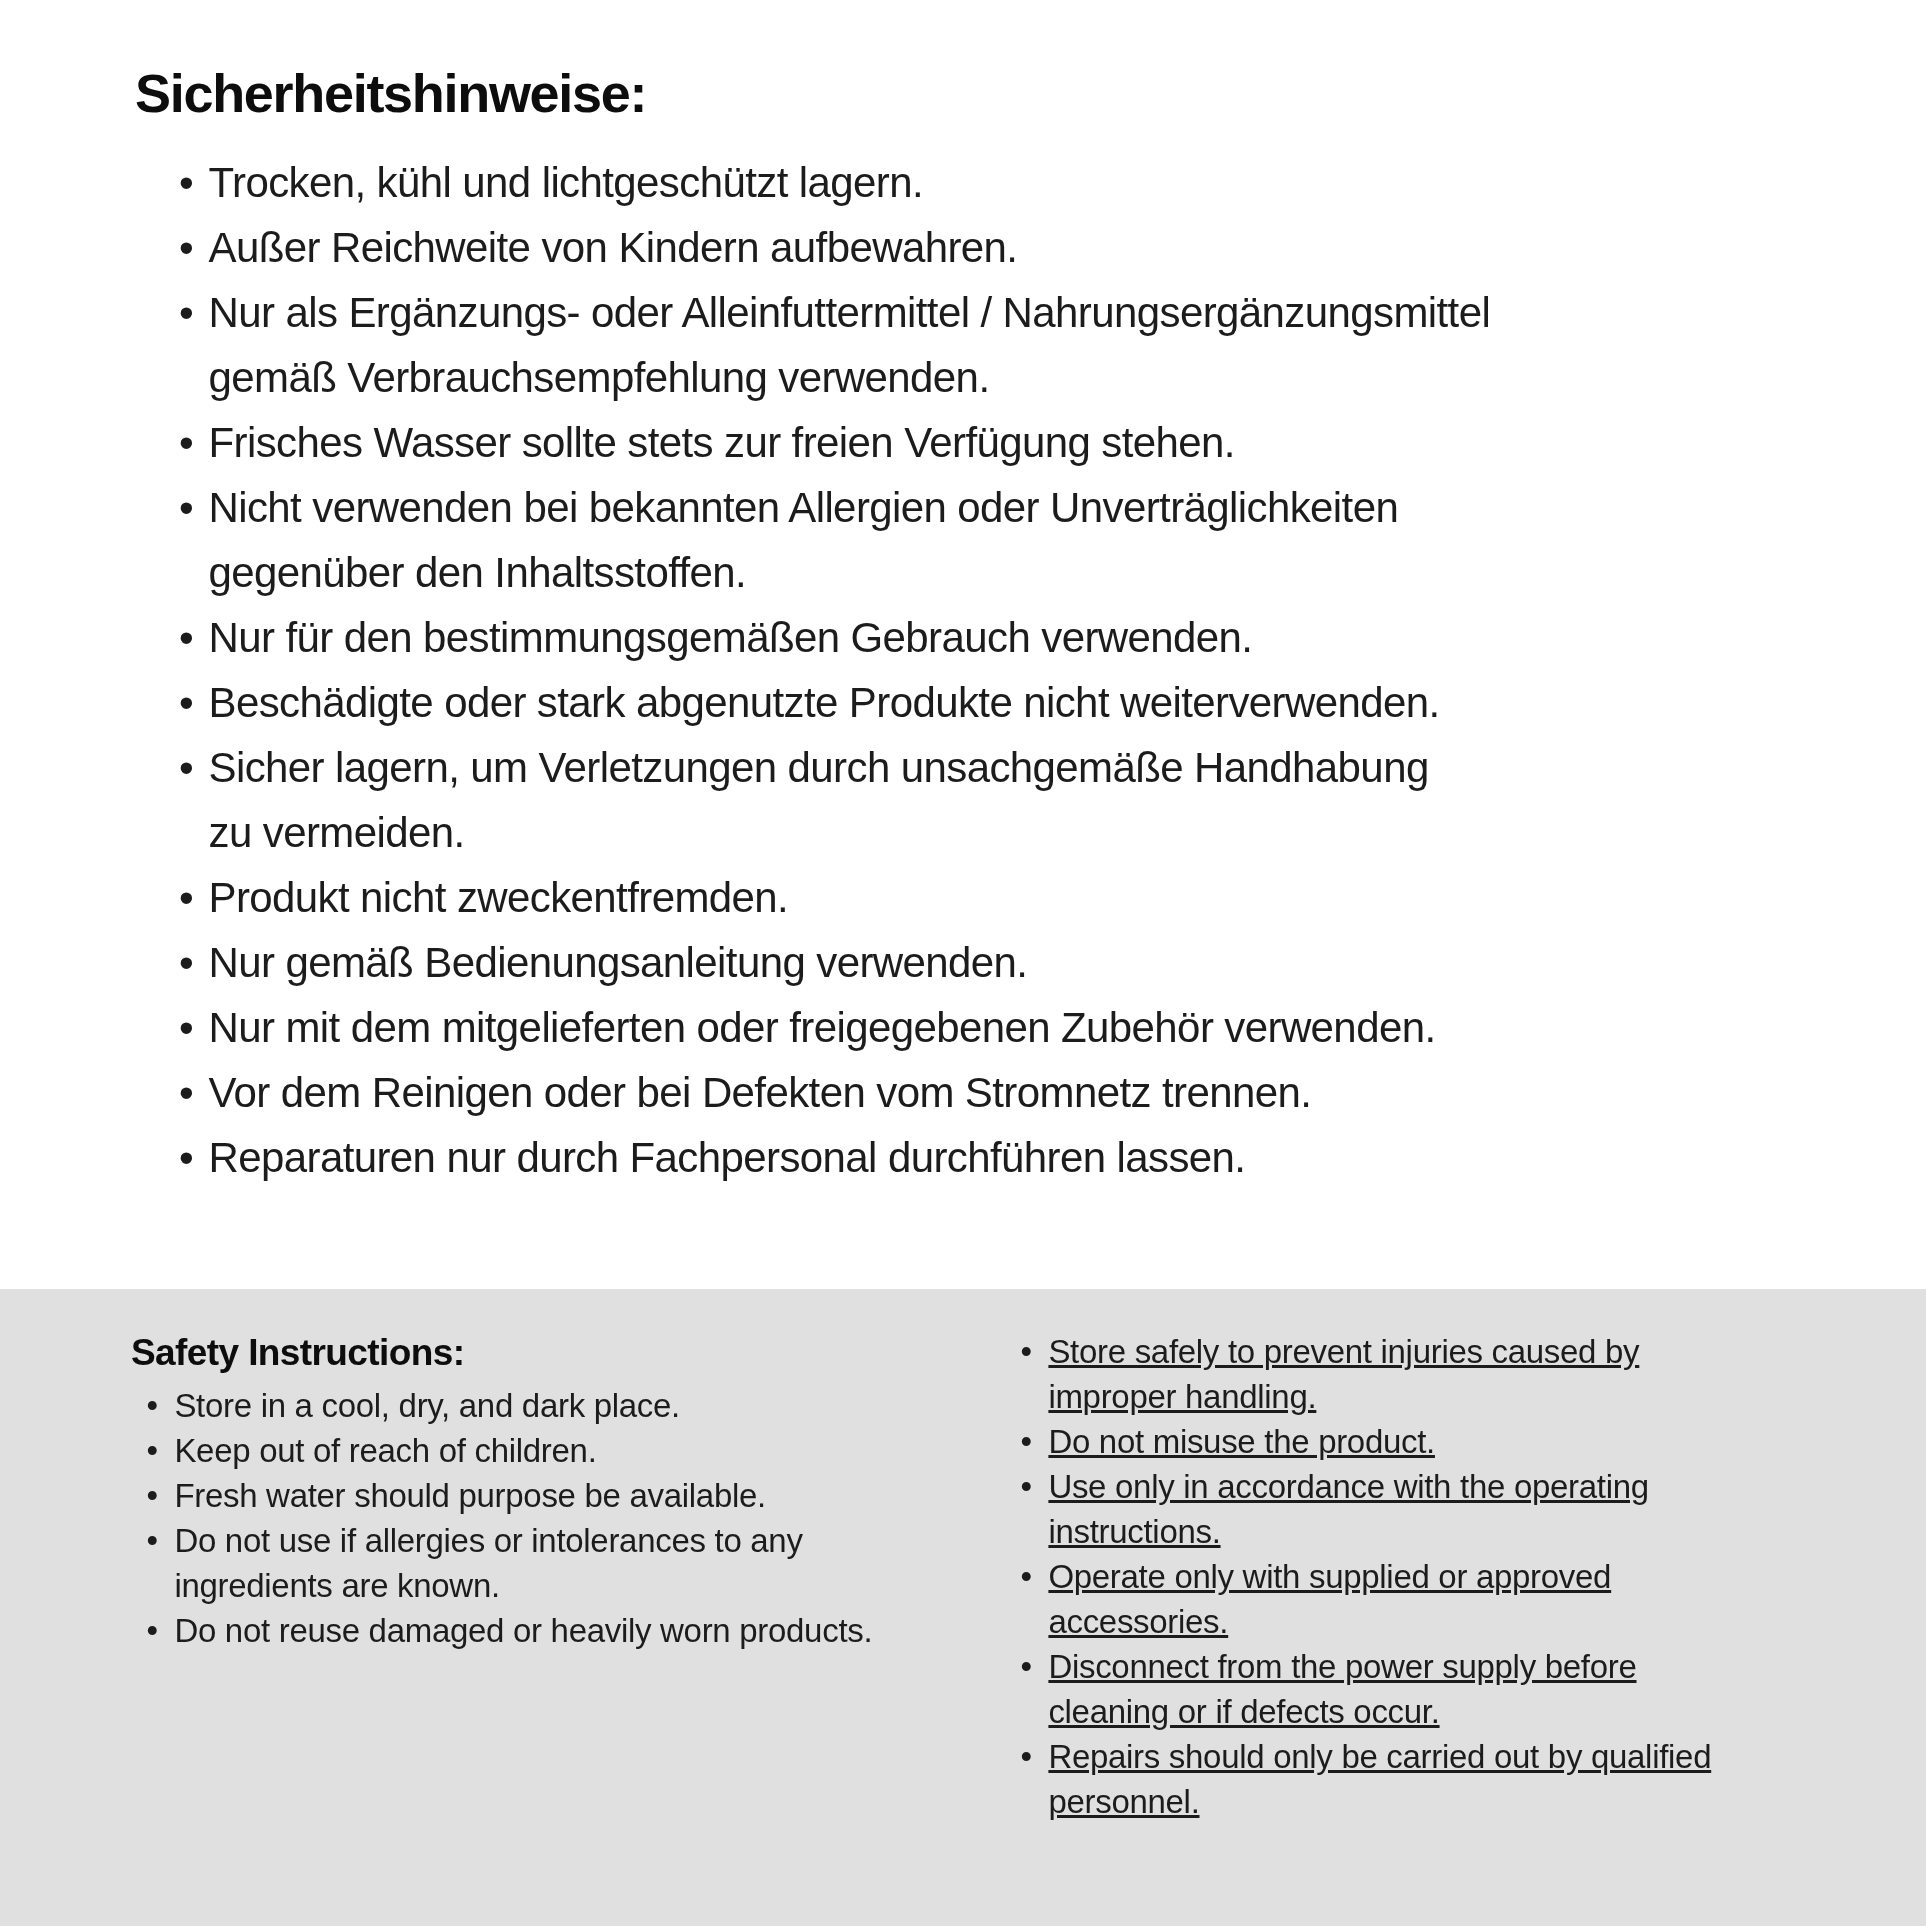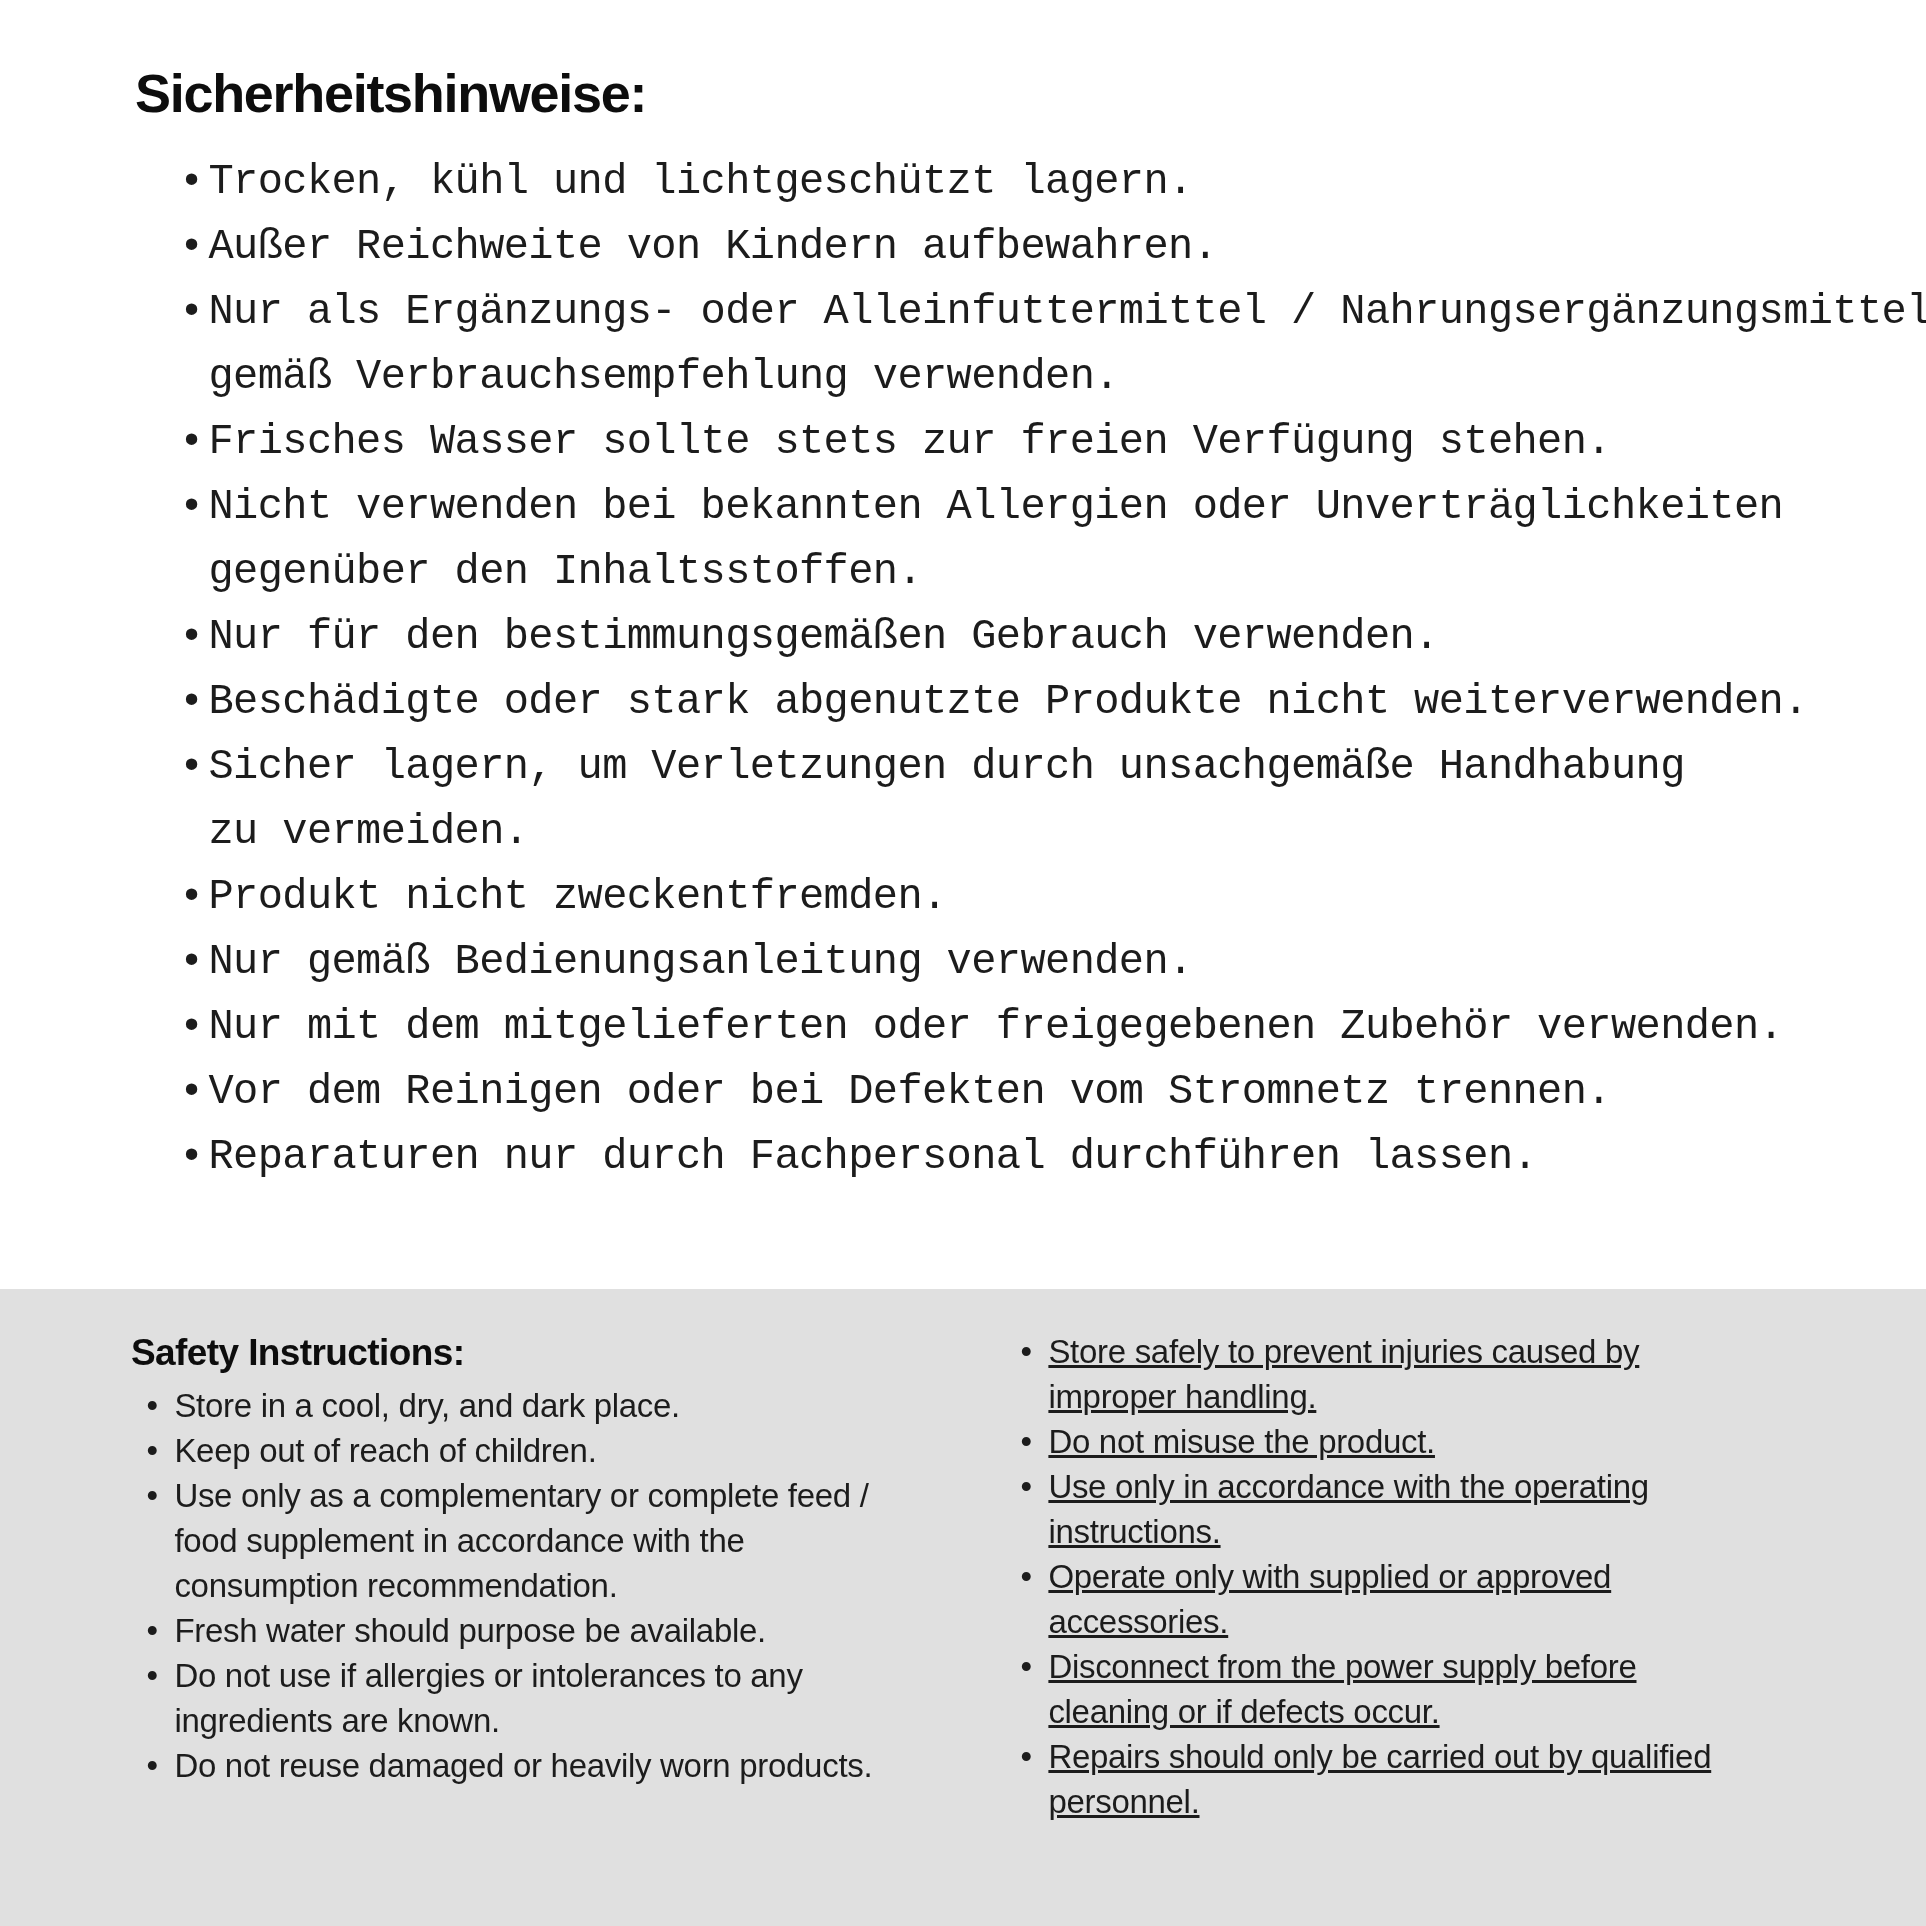--- a/index.html
+++ b/index.html
@@ -32,21 +32,20 @@
     letter-spacing: -1.3px;
     color: var(--heading, #0d0d0d);
   }
   ul {
     list-style: none;
     margin: 0;
     padding: 0;
   }
   .de-list {
     padding-left: 44px;
-    font-family: Liberation Mono, monospace;
   }
   .de-list li {
     position: relative;
     padding-left: 29.5px;
     font-size: 42px;
     line-height: 65px;
     letter-spacing: -0.6px;
     white-space: pre;
   }
   li[data-bullet]::before {
@@ -130,23 +129,20 @@
         <li data-bullet="•">Reparaturen nur durch Fachpersonal durchführen lassen.</li>
       </ul>
   </section>
 
   <section class="en">
     <div class="col col-left">
       <h2 class="en-heading">Safety Instructions:</h2>
       <ul class="en-list">
           <li data-bullet="•">Store in a cool, dry, and dark place.</li>
           <li data-bullet="•">Keep out of reach of children.</li>
-          <li data-bullet="•">Use only as a complementary or complete feed /
-food supplement in accordance with the
-consumption recommendation.</li>
           <li data-bullet="•">Fresh water should purpose be available.</li>
           <li data-bullet="•">Do not use if allergies or intolerances to any
 ingredients are known.</li>
           <li data-bullet="•">Do not reuse damaged or heavily worn products.</li>
         </ul>
     </div>
     <div class="col col-right">
       <ul class="en-list">
           <li data-bullet="•">Store safely to prevent injuries caused by
 improper handling.</li>

